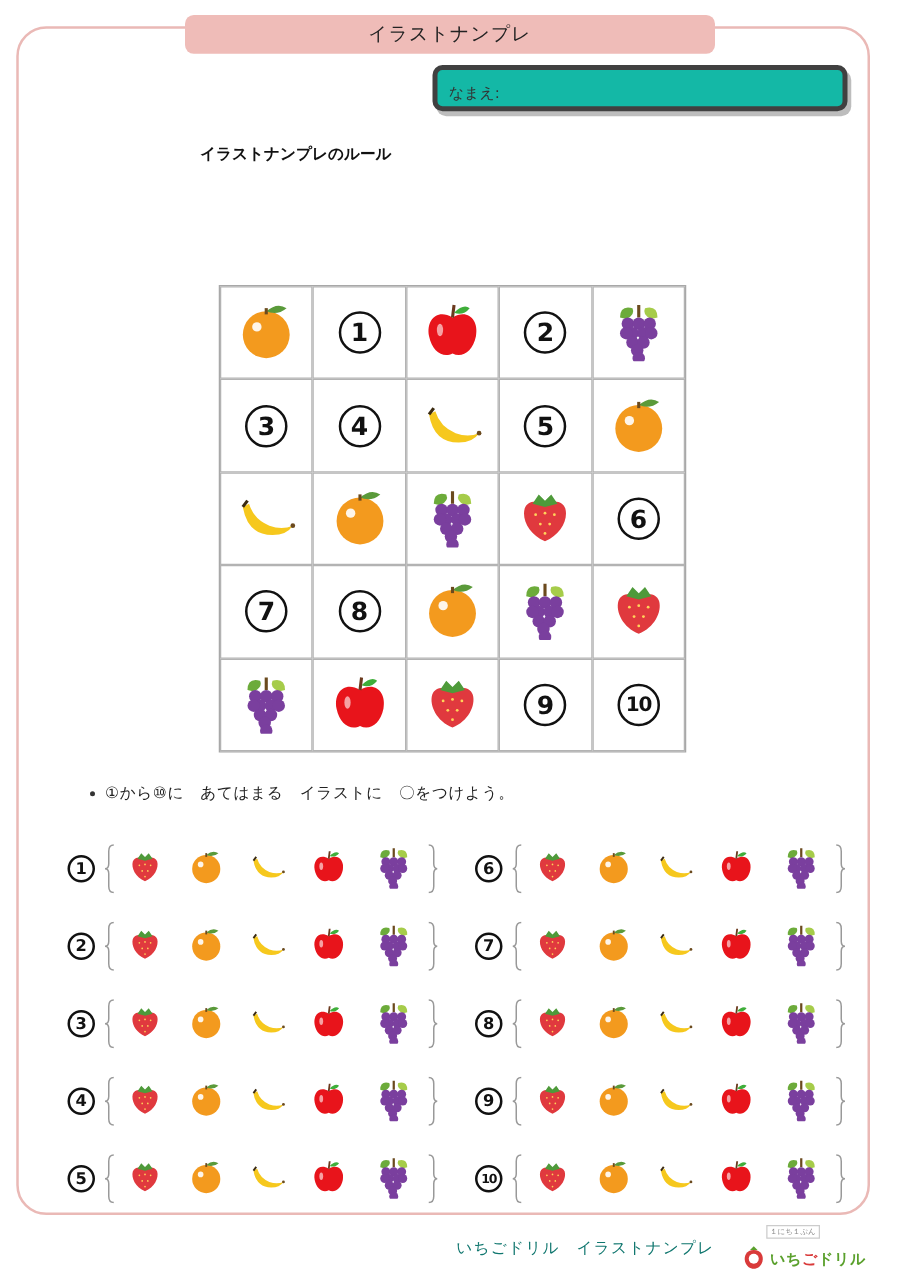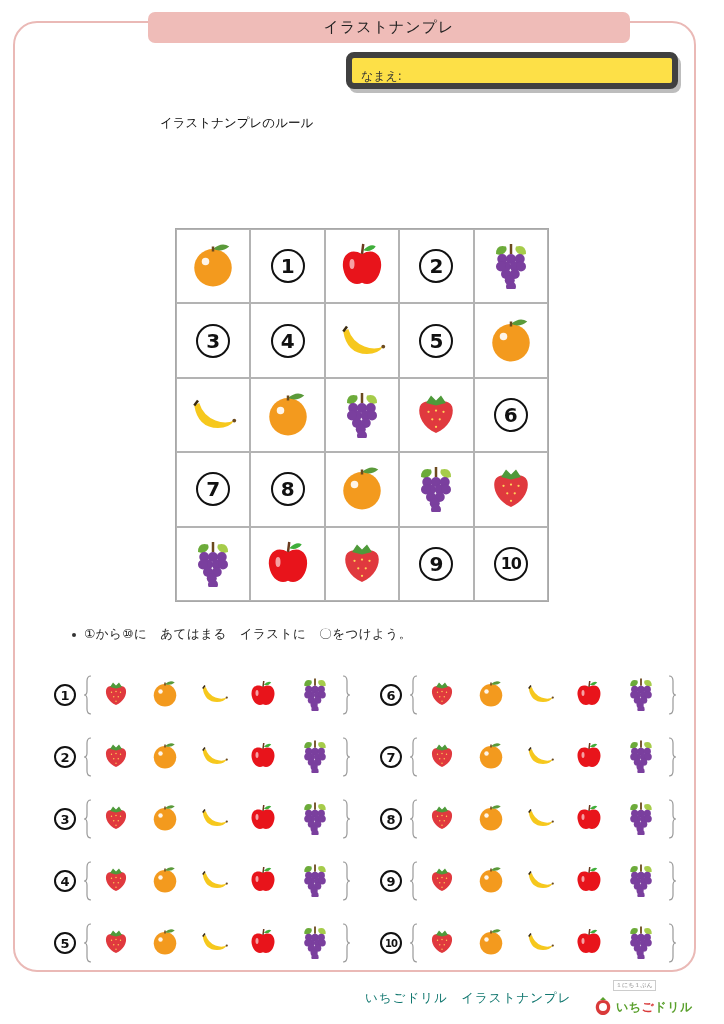--- a/index.html
+++ b/index.html
@@ -1,27 +1,27 @@
 <!DOCTYPE html>
 <html><head>
 <meta charset="utf-8">
 <style>
   html, body { margin:0; padding:0; background:#ffffff; }
   body { width:724px; height:1024px; position:relative; overflow:hidden;
          font-family:"DejaVu Sans","Liberation Sans",sans-serif; color:#111; }
   .frame { position:absolute; left:13px; top:21px; width:683px; height:951px;
            border:2px solid #eab9b6; border-radius:24px; box-sizing:border-box; }
-  .title-bar { position:absolute; left:148px; top:12px; width:482px; height:31px;
+  .title-bar { position:absolute; left:148px; top:12px; width:424px; height:31px;
                background:#efbcb8; border-radius:7px; display:flex; align-items:center;
                justify-content:center; font-size:15px; letter-spacing:1px; color:#222; }
   .name-box { position:absolute; left:346px; top:52px; width:332px; height:37px;
-              border:6px solid #404040; border-radius:8px; background:#fde047;
+              border:4px solid #404040; border-radius:8px; background:#14b8a6;
               box-shadow:3px 4px 0 #bdbdbd; box-sizing:border-box;
               font-size:12px; padding:10px 0 0 9px; color:#333; }
-  .rules { position:absolute; left:160px; top:114px; font-size:12.5px; font-weight:normal;
+  .rules { position:absolute; left:160px; top:114px; font-size:12.5px; font-weight:bold;
            line-height:18px; color:#111; }
   .rules .rule { padding-left:0; }
   .grid { position:absolute; left:175px; top:228px; width:374px; height:374px;
           border:1px solid #a8a8a8; display:grid;
           grid-template-columns:repeat(5,1fr); grid-template-rows:repeat(5,1fr); box-sizing:border-box; }
   .cell { border:1px solid #b3b3b3; display:flex; align-items:center; justify-content:center; box-sizing:border-box; }
   .num { width:34px; height:34px; border:2.5px solid #111; border-radius:50%; box-sizing:border-box;
          display:flex; align-items:center; justify-content:center; font-weight:bold; font-size:20px; }
   .num.small { font-size:16px; letter-spacing:-1px; }
   .instr { position:absolute; left:72px; top:626px; font-size:12.5px; color:#222; letter-spacing:0.5px;text-align:center; }

